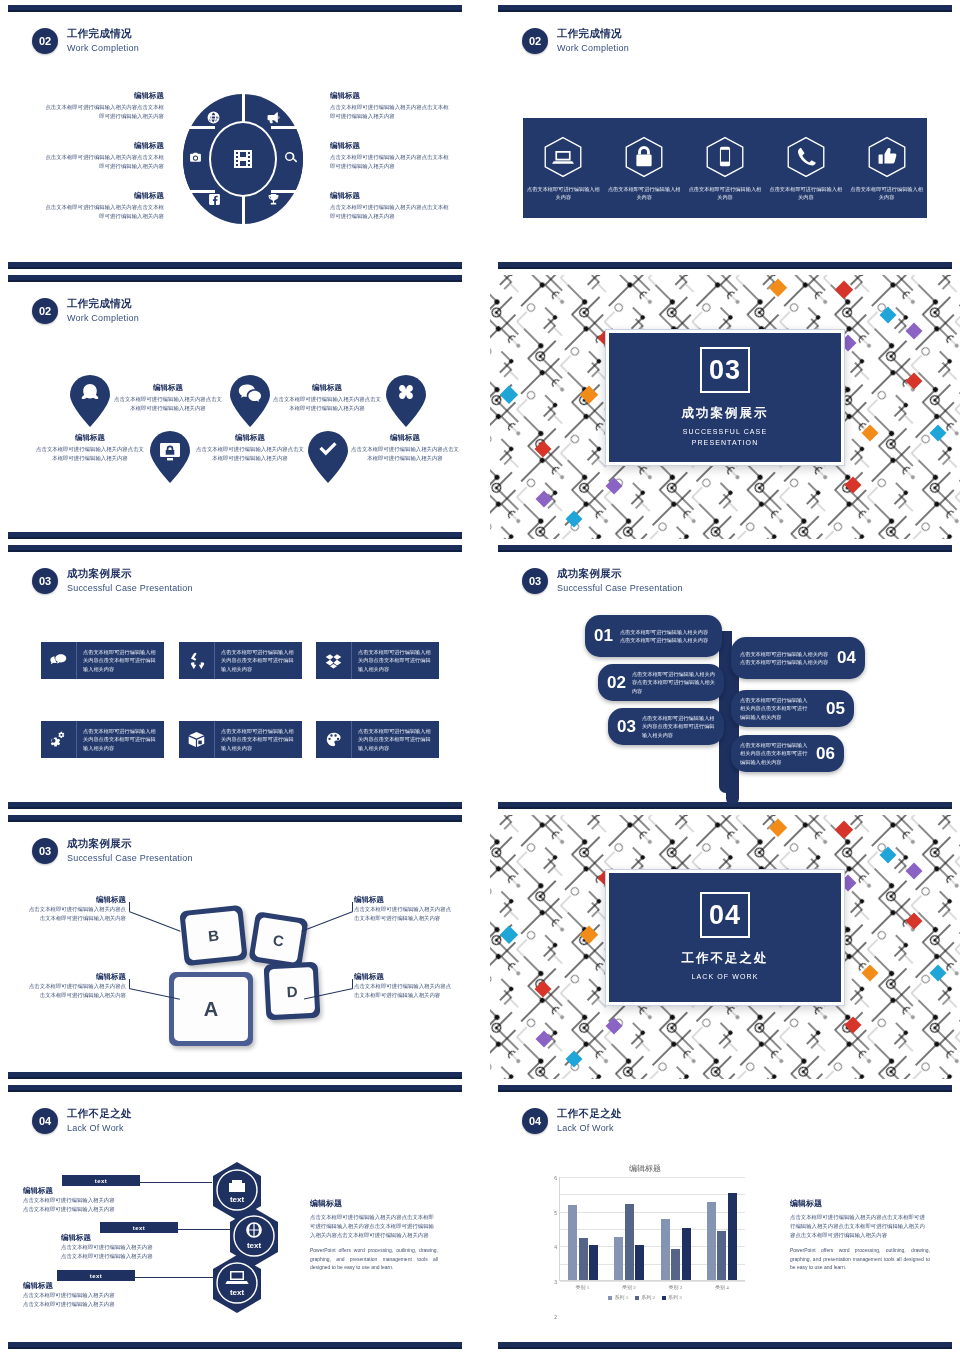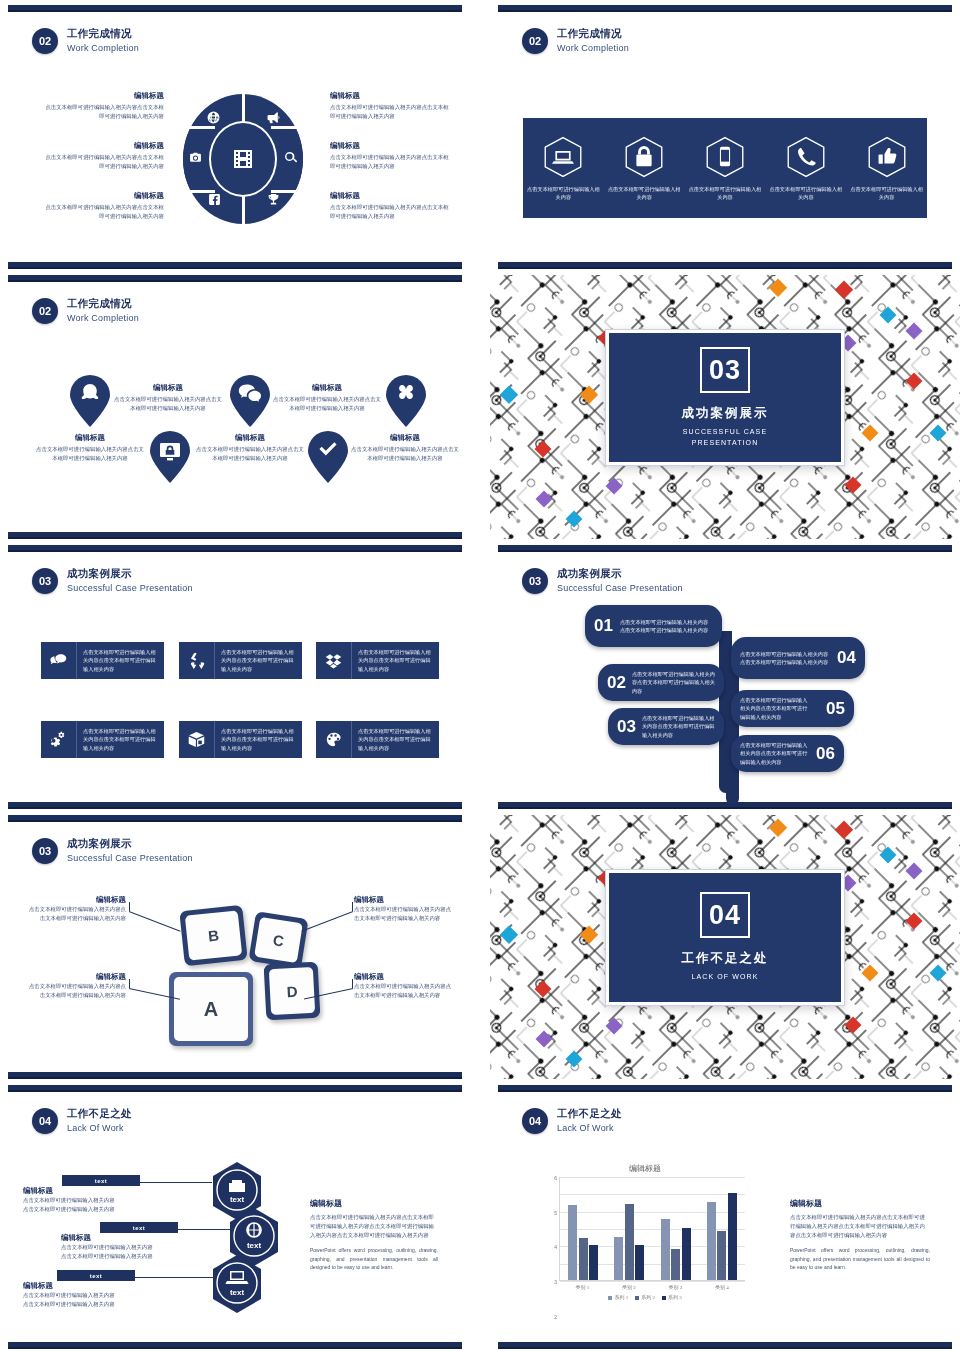--- a/index.html
+++ b/index.html
@@ -502,21 +502,21 @@
       <div class="badge">03</div>
       <div class="tt">
         <div class="cn">成功案例展示</div>
         <div class="en">Successful Case Presentation</div>
       </div>
     </div>
 
     <div class="stem" style="left:229px;top:86px;width:13px;height:162px;border-radius:0 0 7px 7px"></div>
     <div class="stem" style="left:236px;top:110px;width:13px;height:150px;border-radius:0 0 7px 7px"></div>
 
-    <div class="bub" style="left:95px;top:60px;width:137px;height:42px">
+    <div class="bub" style="left:95px;top:70px;width:137px;height:42px">
       <div class="n">01</div>
       <div class="bdy-w" style="margin-left:7px">点击文本框即可进行编辑输入相关内容点击文本框即可进行编辑输入相关内容</div>
     </div>
     <div class="bub" style="left:108px;top:119px;width:126px;height:37px">
       <div class="n">02</div>
       <div class="bdy-w" style="margin-left:6px">点击文本框即可进行编辑输入相关内容点击文本框即可进行编辑输入相关内容</div>
     </div>
     <div class="bub" style="left:118px;top:163px;width:116px;height:37px">
       <div class="n">03</div>
       <div class="bdy-w" style="margin-left:6px">点击文本框即可进行编辑输入相关内容点击文本框即可进行编辑输入相关内容</div>

